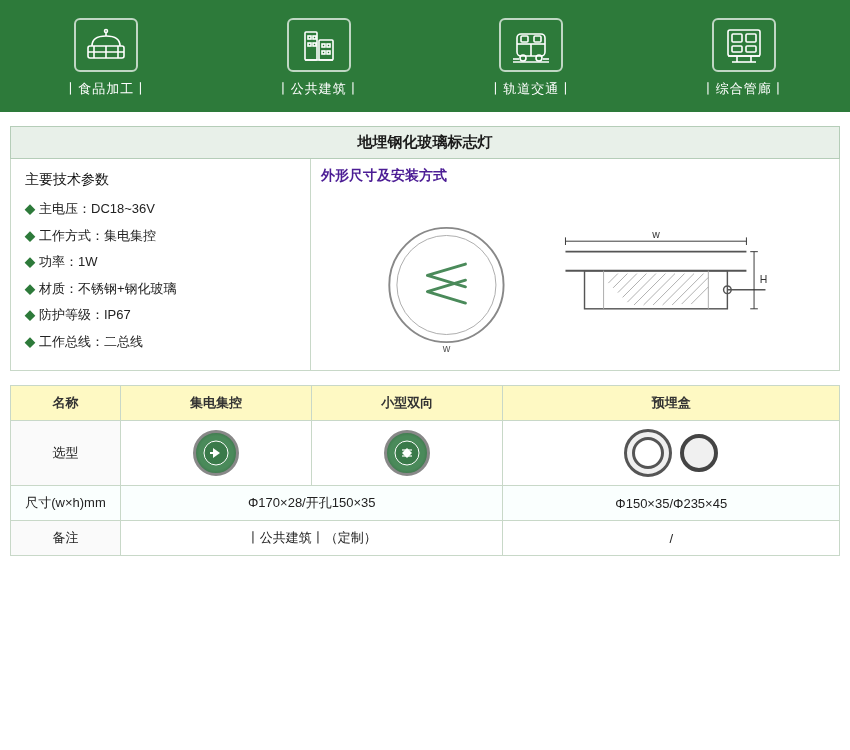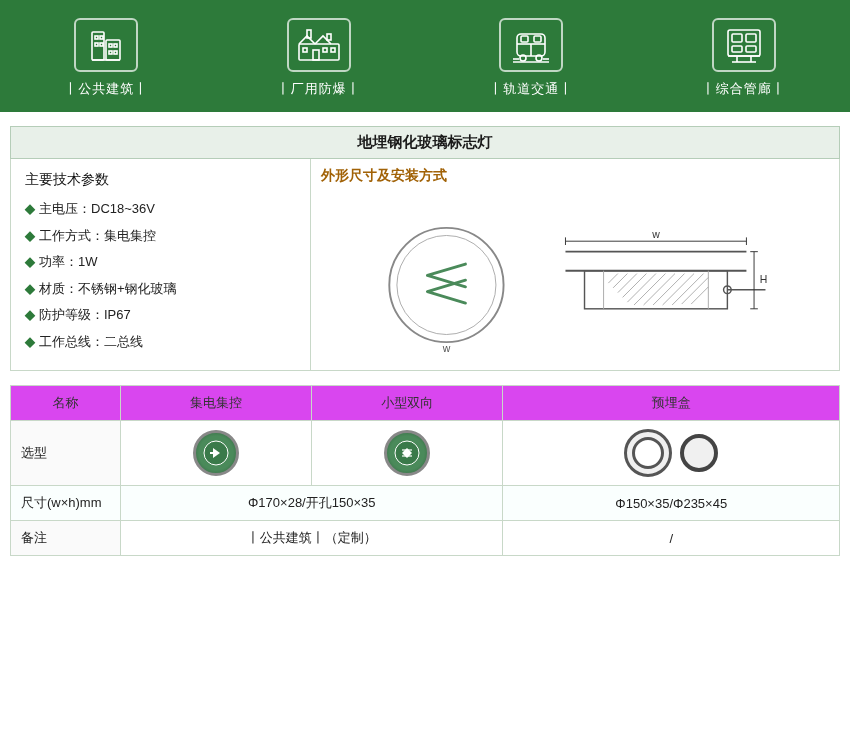--- a/index.html
+++ b/index.html
@@ -95,21 +95,21 @@
     .spec-right {
       flex: 1;
       padding: 8px 10px;
       display: flex;
       flex-direction: column;
     }
     .spec-right-title {
       font-weight: bold;
       font-size: 14px;
       margin-bottom: 23px;
-      color: #a16207;
+      color: #4c1d95;
     }
     .spec-diagram {
       flex: 1;
       display: flex;
       align-items: center;
       justify-content: center;
     }
     .spec-diagram svg {
       width: 100%;
       max-width: 400px;
@@ -126,26 +126,26 @@
       font-size: 13px;
       color: #222;
     }
     .product-table th, .product-table td {
       border: 1px solid #c8d8c8;
       padding: 8px 10px;
       text-align: center;
       vertical-align: middle;
     }
     .product-table th {
-      background: #d946ef;
-      font-weight: normal;
+      background: #fef9c3;
+      font-weight: bold;
       color: #333;
     }
     .product-table td:first-child {
-      text-align: left;
+      text-align: center;
       font-weight: normal;
       background: #fafafa;
       width: 110px;
     }
     .product-table tr:nth-child(even) td {
       background: #fafffe;
     }
     .img-cell {
       display: flex;
       justify-content: center;
@@ -197,20 +197,35 @@
       border-radius: 50%;
       border: 4px solid #444;
       background: #f0f0f0;
     }
   </style>
 </head>
 <body>
 
 <div class="banner">
 
+  <div class="banner-item">
+    <div class="banner-icon-box">
+      <svg viewBox="0 0 44 38">
+        <rect x="4" y="20" width="36" height="12" rx="2"></rect>
+        <line x1="4" y1="26" x2="40" y2="26"></line>
+        <line x1="10" y1="20" x2="10" y2="32"></line>
+        <line x1="22" y1="20" x2="22" y2="32"></line>
+        <line x1="34" y1="20" x2="34" y2="32"></line>
+        <path d="M8 20 Q8 10 22 10 Q36 10 36 20"></path>
+        <line x1="22" y1="6" x2="22" y2="10"></line>
+        <circle cx="22" cy="5" r="1.5"></circle>
+      </svg>
+    </div>
+    <span class="banner-label">丨食品加工丨</span>
+  </div>
 
 
   <div class="banner-item">
     <div class="banner-icon-box">
       <svg viewBox="0 0 44 38">
         <rect x="8" y="6" width="12" height="28" rx="1"></rect>
         <rect x="22" y="14" width="14" height="20" rx="1"></rect>
         <line x1="8" y1="34" x2="36" y2="34"></line>
 
         <rect x="11" y="10" width="3" height="3"></rect>
@@ -220,37 +235,20 @@
 
         <rect x="25" y="18" width="3" height="3"></rect>
         <rect x="30" y="18" width="3" height="3"></rect>
         <rect x="25" y="25" width="3" height="3"></rect>
         <rect x="30" y="25" width="3" height="3"></rect>
       </svg>
     </div>
     <span class="banner-label">丨公共建筑丨</span>
   </div>
 
-  <div class="banner-item">
-    <div class="banner-icon-box">
-      <svg viewBox="0 0 44 38">
-        <rect x="2" y="18" width="40" height="16" rx="1"></rect>
-        <path d="M2 18 L10 10 L18 18"></path>
-        <path d="M18 18 L26 10 L34 18"></path>
-        <rect x="16" y="24" width="6" height="10"></rect>
-        <rect x="6" y="22" width="4" height="4"></rect>
-        <rect x="26" y="22" width="4" height="4"></rect>
-        <rect x="34" y="22" width="4" height="4"></rect>
-
-        <rect x="10" y="4" width="4" height="8"></rect>
-        <rect x="30" y="8" width="4" height="6"></rect>
-      </svg>
-    </div>
-    <span class="banner-label">丨厂用防爆丨</span>
-  </div>
 
   <div class="banner-item">
     <div class="banner-icon-box">
       <svg viewBox="0 0 44 38">
 
         <rect x="8" y="8" width="28" height="22" rx="4"></rect>
         <line x1="8" y1="18" x2="36" y2="18"></line>
 
         <rect x="12" y="10" width="7" height="6" rx="1"></rect>
         <rect x="25" y="10" width="7" height="6" rx="1"></rect>

